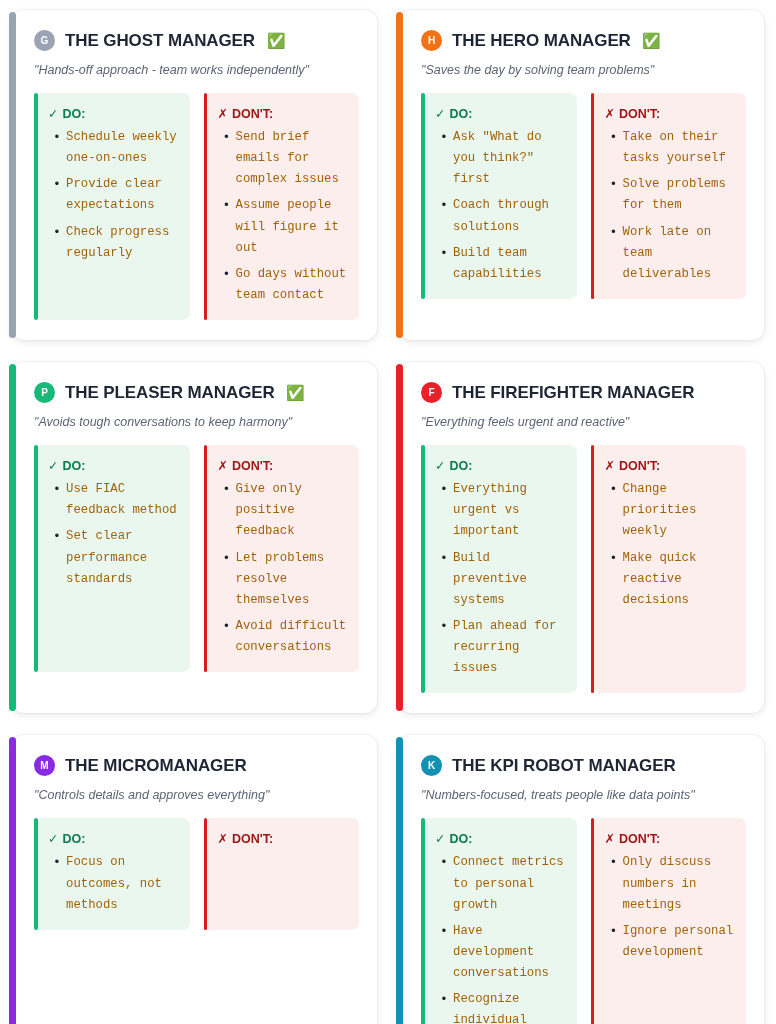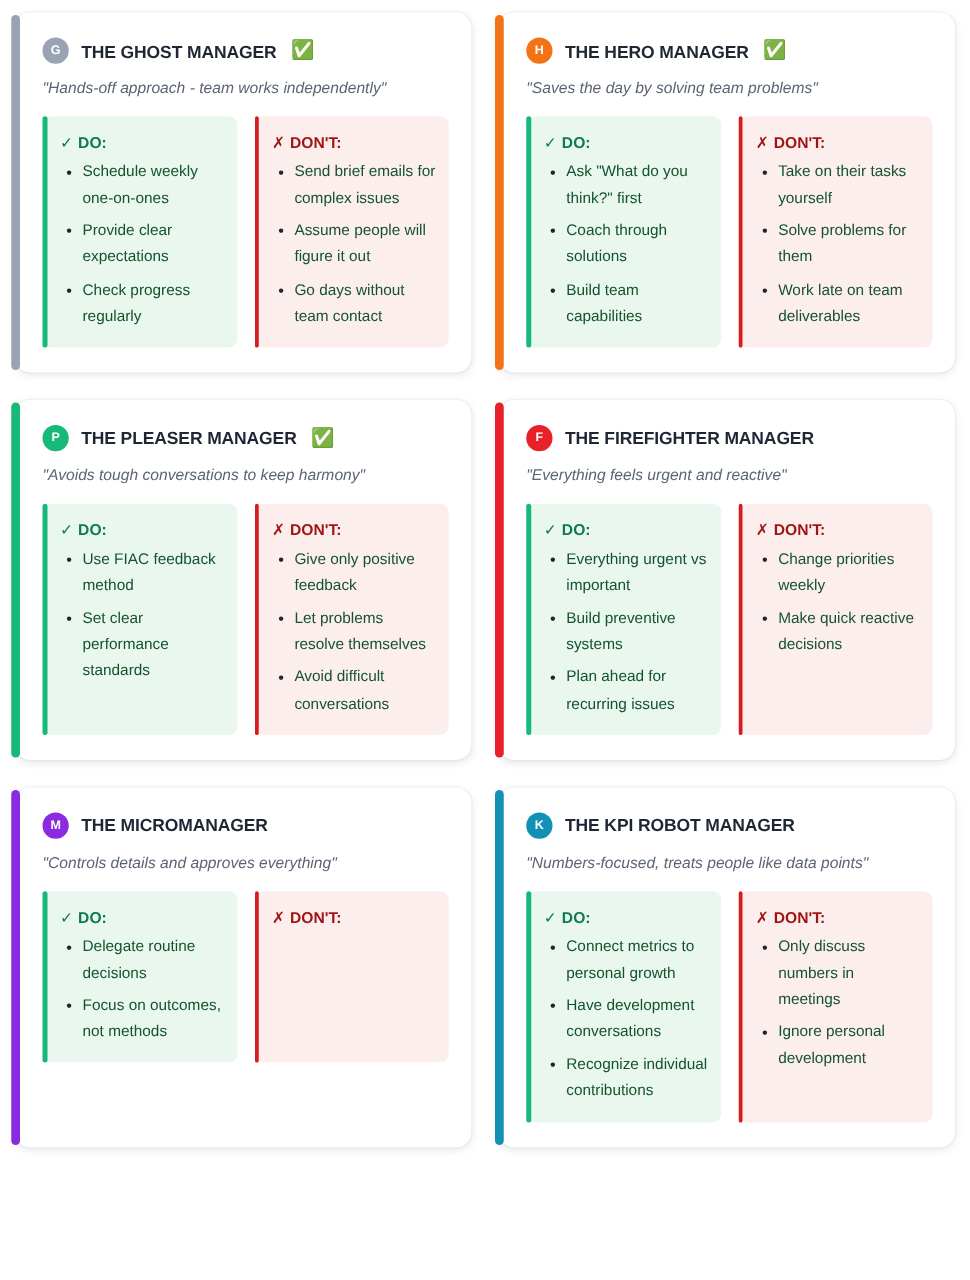--- a/index.html
+++ b/index.html
@@ -56,21 +56,21 @@
     border-radius: 50%;
     background: var(--accent, #9aa3b2);
     color: #ffffff;
     font-size: 10px;
     font-weight: bold;
     line-height: 21px;
     text-align: center;
     letter-spacing: 0;
   }
   .card-title {
-    font-size: 14px;
+    font-size: 17px;
     font-weight: bold;
     color: #1f2633;
     letter-spacing: -0.1px;
     white-space: nowrap;
   }
   .title-check {
     font-size: 15px;
     line-height: 1;
     margin-left: 2px;
   }
@@ -123,23 +123,24 @@
 
   ul.items {
     margin: 0;
     padding: 0 0 0 16px;
     list-style: none;
   }
   ul.items li {
     position: relative;
     font-size: 12.3px;
     line-height: 1.72;
-    color: #14532d;
+    color: #a16207;
     margin: 0 0 5px 0;
     padding-left: 2px;
+    font-family: Liberation Mono, monospace;
   }
   ul.items li:last-child { margin-bottom: 0; }
   ul.items li::before {
     content: "\2022";
     position: absolute;
     left: -11px;
     top: 0;
     color: #20242e;
     font-size: 13px;
   }
@@ -285,21 +286,20 @@
 
     </div>
     <div class="subtitle">"Controls details and approves everything"</div>
     <div class="panels">
       <div class="panel do">
         <div class="panel-head">
           <span class="mark">✓</span>
           <span>DO:</span>
         </div>
         <ul class="items">
-            <li>Delegate routine decisions</li>
             <li>Focus on outcomes, not methods</li>
           </ul>
       </div>
       <div class="panel dont">
         <div class="panel-head">
           <span class="mark">✗</span>
           <span>DON'T:</span>
         </div>
       </div>
     </div>

